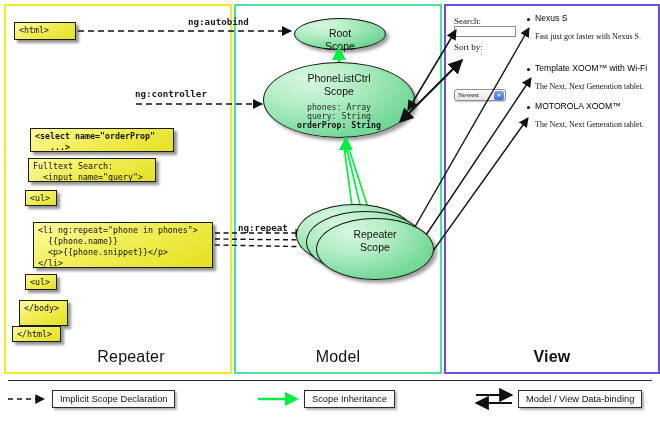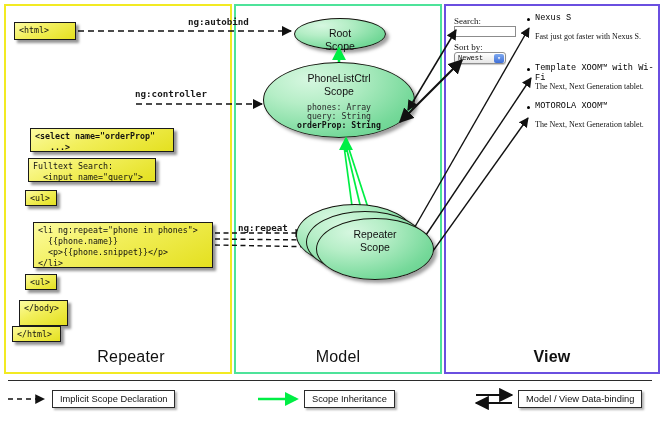--- a/index.html
+++ b/index.html
@@ -55,30 +55,31 @@
 
   
   .vlabel{position:absolute;font-family:"Liberation Serif",serif;font-size:9px;color:#111;}
   .vinput{
     position:absolute;border:1px solid #8c8c8c;background:#fff;
     box-sizing:border-box;
   }
   .vselect{
     position:absolute;border:1px solid #8f8f8f;border-radius:3px;
     background:linear-gradient(#ffffff,#e6e6e6);
-    box-sizing:border-box;font-family:Liberation Mono, monospace;font-size:7px;
+    box-sizing:border-box;font-family:Liberation Serif, serif;font-size:7px;
     color:#111;padding:0 14px 0 3px;line-height:11px;
     box-shadow:0 1px 1px rgba(0,0,0,.22);
+    margin-top:37px;
   }
   .vselect .arrowbtn{
     position:absolute;right:1px;top:1px;width:10px;height:9px;border-radius:2px;
     background:linear-gradient(#7ea9ef,#3f6fd8);
     color:#fff;font-size:6px;text-align:center;line-height:9px;
   }
-  .vitem-title{position:absolute;font-family:Liberation Mono, monospace;font-size:8.6px;color:#000;}
+  .vitem-title{position:absolute;font-family:Liberation Sans, sans-serif;font-size:8.6px;color:#000;}
   .vitem-desc {position:absolute;font-family:"Liberation Serif",serif;font-size:8px;color:#111;}
   .vbullet{position:absolute;width:3px;height:3px;border-radius:50%;background:#000;}
 
   
   .edgelabel{
     position:absolute;font-family:"DejaVu Sans Mono","Liberation Mono",monospace;
     font-size:9.2px;color:#1a1a1a;white-space:pre;font-weight:bold;
   }
 
   

